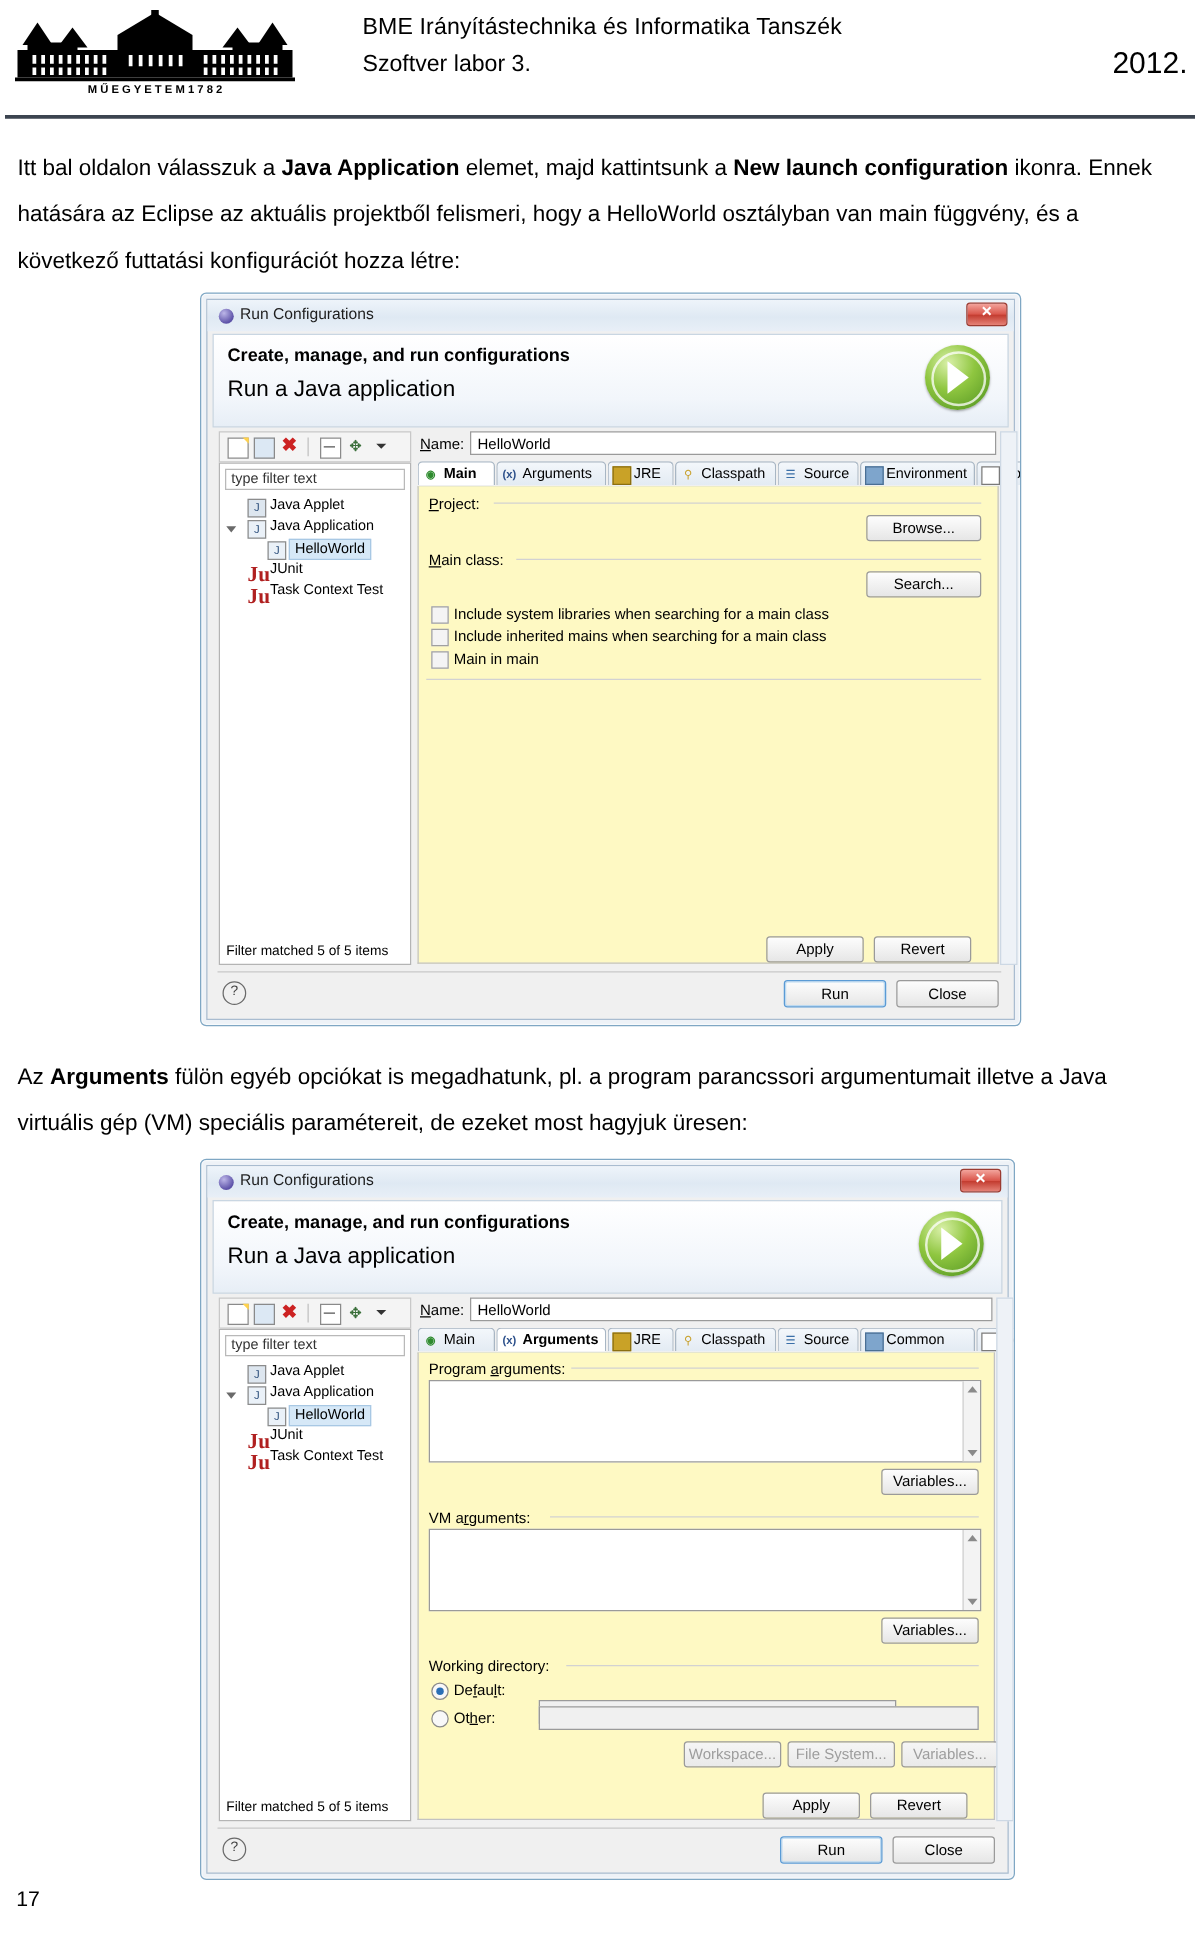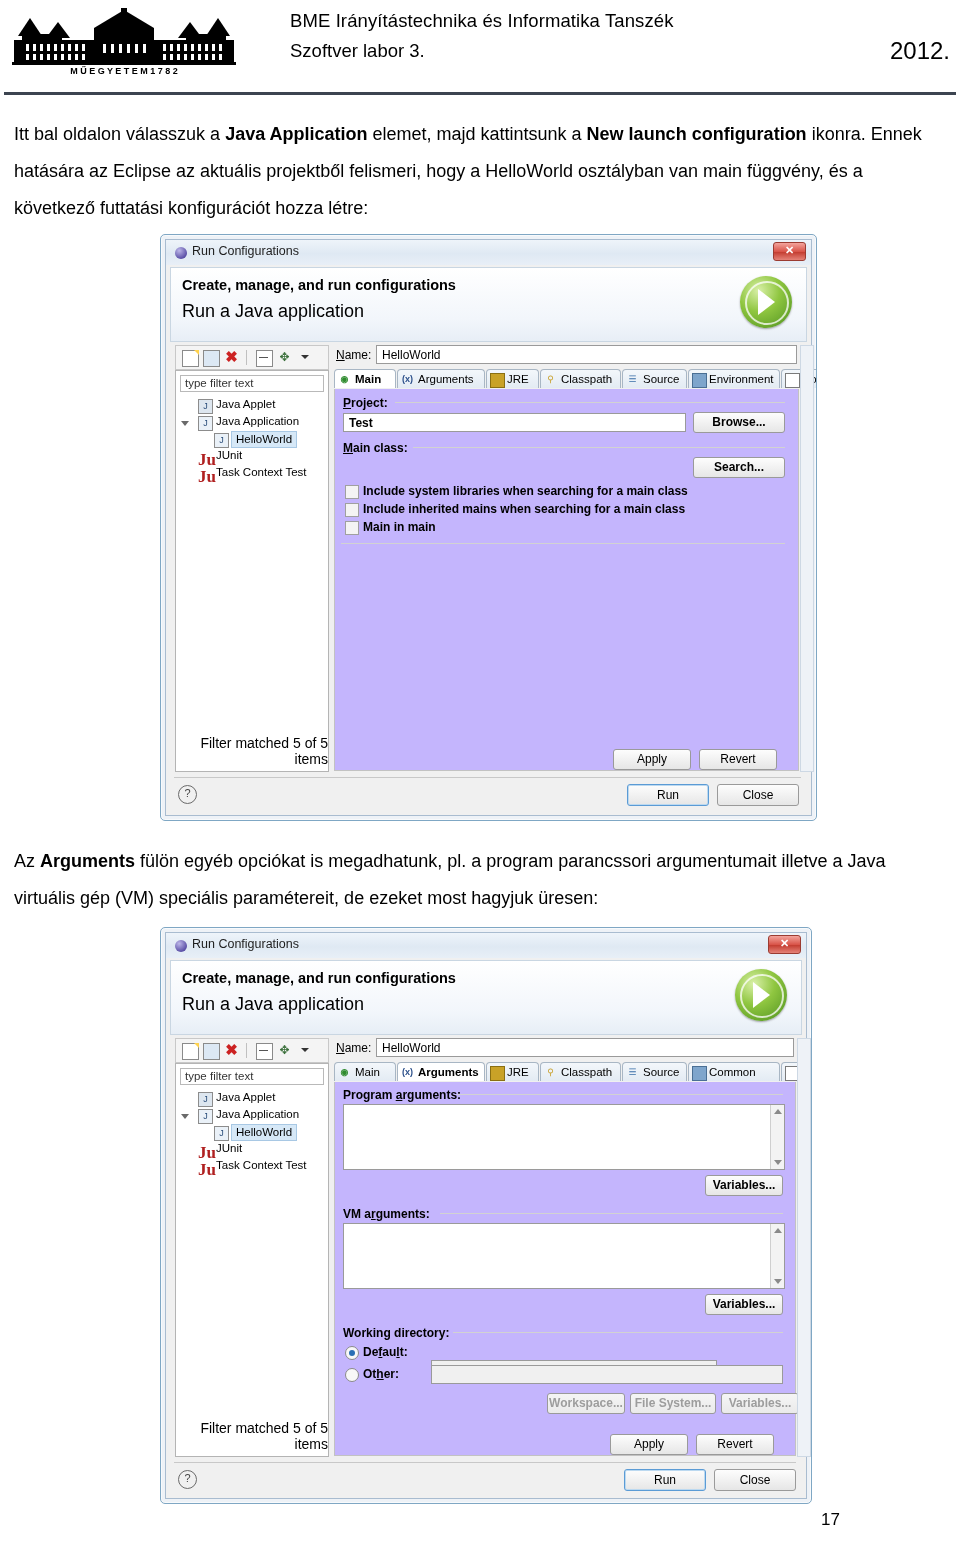--- a/index.html
+++ b/index.html
@@ -18,22 +18,22 @@
   .hdr-year{position:absolute;right:0;top:0;font-size:24px;}
   .hdr-rule{position:absolute;left:4px;top:92px;width:952px;height:3px;
     background:#3c4450;}
 
   
   .para{position:absolute;left:14px;width:932px;font-size:18px;line-height:37px;}
   .para b{font-weight:bold;}
   #para1{top:116px;}
   #para2{top:843px;}
 
-  .page-no{position:absolute;left:0;top:1510px;width:840px;text-align:right;
-    font-size:17px;}
+  .page-no{position:absolute;left:0;top:1510px;width:840px;text-align:left;
+    font-size:17px;padding-left:13px;}
 
   
   .dlg{position:absolute;background:#eef2f7;
     border:1px solid #7fa7c4;border-radius:5px;
     box-shadow:0 0 0 1px rgba(255,255,255,.6) inset;
     overflow:hidden;}
   .dlg-inner{position:absolute;left:4px;top:4px;right:4px;bottom:4px;
     background:#f0f0f0;border:1px solid #a9bcd0;}
   .titlebar{position:absolute;left:0;top:0;right:0;height:25px;
     background:linear-gradient(180deg,#eef4fa 0%,#dfe9f3 55%,#e8eff7 100%);}
@@ -94,21 +94,21 @@
     border-top:4px solid transparent;border-bottom:4px solid transparent;
     border-left:5px solid #6a6a6a;}
   .tarrow.open{border-left:4px solid transparent;border-right:4px solid transparent;
     border-top:5px solid #6a6a6a;border-bottom:0;left:1px;top:7px;}
   .tico{position:absolute;top:2px;width:13px;height:13px;border:1px solid #8c8c8c;
     background:#eaf1f8;font-size:9px;line-height:12px;text-align:center;color:#2a4d7a;}
   .tico.applet{background:#dde6ef;}
   .tico-junit{position:absolute;top:2px;font-size:17px;font-weight:bold;
     color:#b02020;font-family:"Liberation Serif",serif;}
   .sel{background:#d6e8f7;border:1px solid #a8c8e4;}
-  .tree-status{position:absolute;left:5px;bottom:4px;font-size:14px;text-align:right;}
+  .tree-status{position:absolute;left:5px;bottom:4px;font-size:11px;text-align:right;}
 
   
   .rpane{position:absolute;background:#f0f0f0;}
   .name-row{position:absolute;left:0;top:0;right:0;height:20px;}
   .name-lbl{position:absolute;left:2px;top:3px;font-size:12px;}
   .name-lbl u{text-decoration:underline;}
   .name-input{position:absolute;left:42px;top:0;right:2px;height:19px;
     background:#fff;border:1px solid #9a9a9a;font-size:12px;
     padding:2px 0 0 5px;box-sizing:border-box;}
 
@@ -123,22 +123,22 @@
   .tab .tabico{position:absolute;left:3px;top:3px;width:13px;height:13px;
     font-size:9px;line-height:13px;text-align:center;}
   .ico-main{color:#2e8b2e;font-weight:bold;font-size:12px;}
   .ico-args{color:#2b4f8a;font-size:9px;font-weight:bold;}
   .ico-jre{background:#c9a227;border:1px solid #8a6f12;}
   .ico-cp{color:#c8a02a;font-size:12px;}
   .ico-src{color:#3a6fa8;font-size:11px;}
   .ico-env{background:#7ea5cc;border:1px solid #4a6f94;}
   .ico-com{background:#fff;border:1px solid #7a7a7a;}
 
-  .fieldpane{position:absolute;left:0;right:0;background:#c4b5fd;
-    border:1px solid #c2c2c2;border-top:none;font-weight:bold;}
+  .fieldpane{position:absolute;left:0;right:0;background:#fef9c3;
+    border:1px solid #c2c2c2;border-top:none;}
   .flabel{position:absolute;font-size:12px;}
   .flabel u{text-decoration:underline;}
   .grouprule{position:absolute;height:1px;background:#d2d2d2;}
   .ftext{position:absolute;background:#fff;border:1px solid #9a9a9a;
     font-size:12px;padding:2px 0 0 5px;box-sizing:border-box;}
   .ftext.ro{background:#f0f0f0;color:#5a5a5a;}
   .btn{position:absolute;background:linear-gradient(180deg,#fdfdfd,#e6e6e6);
     border:1px solid #9a9a9a;border-radius:3px;font-size:12px;text-align:center;
     box-sizing:border-box;}
   .btn.dis{color:#9d9d9d;background:linear-gradient(180deg,#f5f5f5,#eaeaea);}
@@ -326,21 +326,20 @@
           <span class="tabico ico-env"></span>
           <span>Environment</span></div>
         <div class="tab" style="left:447px;width:72px">
           <span class="tabico ico-com"></span>
           <span>Common</span></div>
       </div>
 
       <div class="fieldpane" style="top:44px;height:381px;">
         <div class="flabel" style="left:8px;top:7px"><u>P</u>roject:</div>
         <div class="grouprule" style="left:60px;top:13px;width:390px"></div>
-        <div class="ftext" style="left:8px;top:24px;width:343px;height:19px">Test</div>
         <div class="btn" style="left:358px;top:23px;width:92px;height:21px;line-height:19px">Browse...</div>
 
         <div class="flabel" style="left:8px;top:52px"><u>M</u>ain class:</div>
         <div class="grouprule" style="left:78px;top:58px;width:372px"></div>
         <div class="btn" style="left:358px;top:68px;width:92px;height:21px;line-height:19px">Search...</div>
 
         <div class="cbrow" style="left:10px;top:95px">
           <span class="cbox"></span>
           <span class="cbtext">Include system libraries when searching for a main class</span>
         </div>

